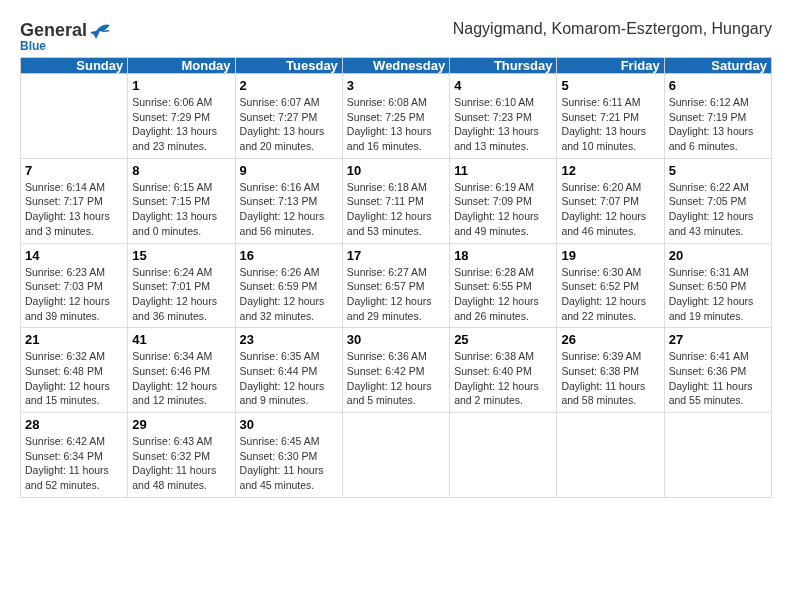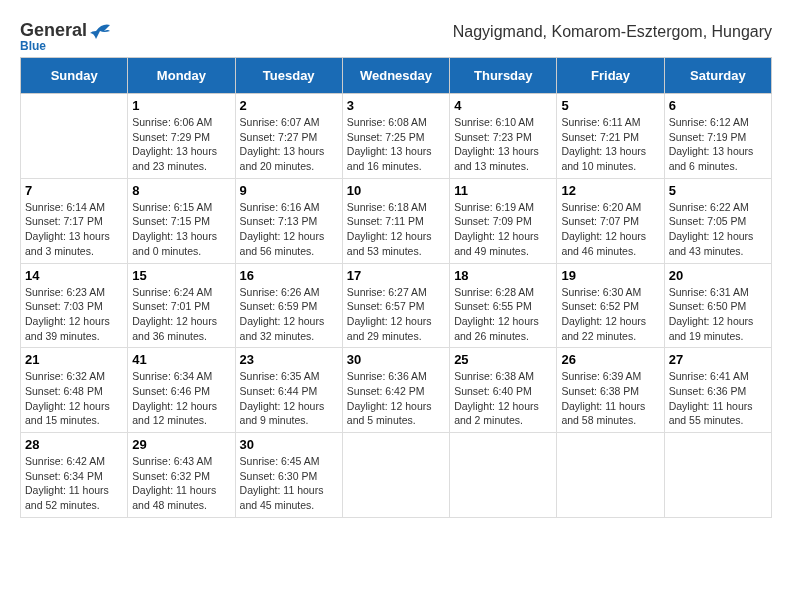--- a/index.html
+++ b/index.html
@@ -5,21 +5,21 @@
     * { box-sizing: border-box; margin: 0; padding: 0; }
     body {
       font-family: Arial, sans-serif;
       background: #fff;
       width: 792px;
       min-height: 612px;
       padding: 20px;
     }
     .header-logo {
       display: flex;
-      align-items: center;
+      align-items: flex-start;
       justify-content: space-between;
       margin-bottom: 4px;
     }
     .logo-container {
       display: flex;
       flex-direction: column;
       align-items: flex-start;
     }
     .month-title {
       font-size: 36px;
@@ -36,22 +36,22 @@
     table {
       width: 100%;
       border-collapse: collapse;
       font-size: 11px;
     }
     thead tr {
       background-color: #1a6bb5;
       color: #fff;
     }
     thead th {
-      padding: 10px 4px;
-      text-align: center;
+      padding: 0 4px;
+      text-align: right;
       font-size: 13px;
       font-weight: bold;
       border: 1px solid #ccc;
     }
     tbody tr {
       border-bottom: 1px solid #ccc;
     }
     tbody td {
       vertical-align: top;
       padding: 4px 4px;

